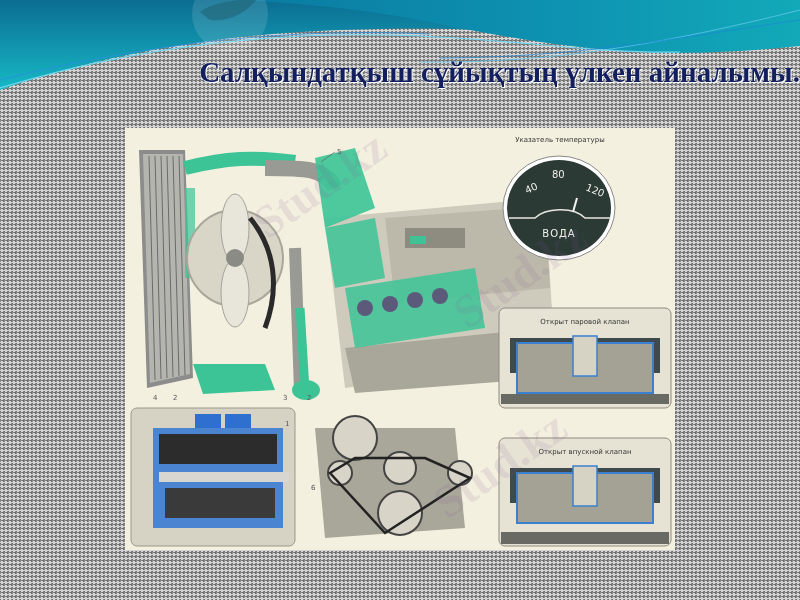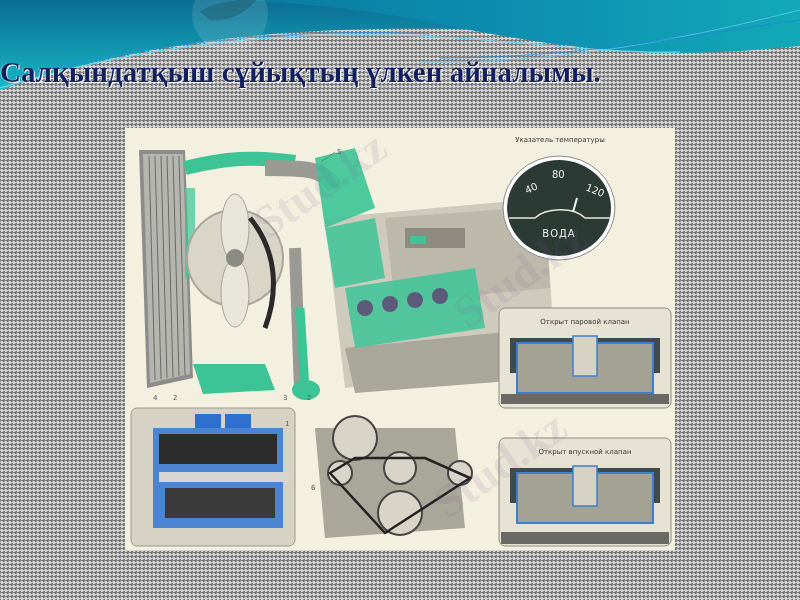--- a/index.html
+++ b/index.html
@@ -8,21 +8,21 @@
       font-family: "Liberation Serif", serif;
       background-color: #d4d4d4;
       background-image:
         repeating-linear-gradient(45deg, #6e6e6e 0 1px, transparent 1px 4px),
         repeating-linear-gradient(-45deg, #8a8a8a 0 1px, transparent 1px 4px);
       background-size: 4px 4px;
     }
     .slide { position: absolute; inset: 0; }
     .wave { position: absolute; left: 0; top: 0; width: 800px; height: 140px; }
     .title {
-      position: absolute; left: 0; top: 56px; width: 800px; text-align: left;
+      position: absolute; left: 0; top: 56px; width: 800px; text-align: right;
       font-family: "Liberation Serif", serif; font-weight: bold; font-size: 29px;
       color: #14205e; letter-spacing: 0px;
       text-shadow: 1px 1px 0 #ffffff, -1px 0 0 rgba(255,255,255,.5);
     }
     .figure {
       position: absolute; left: 125px; top: 128px; width: 550px; height: 422px;
       background: #f4f0df; overflow: hidden;
     }
     .fig-svg { position: absolute; left: 0; top: 0; width: 550px; height: 422px; }
     .lbl { font-family: "DejaVu Sans", sans-serif; font-size: 7px; fill: #555; }

